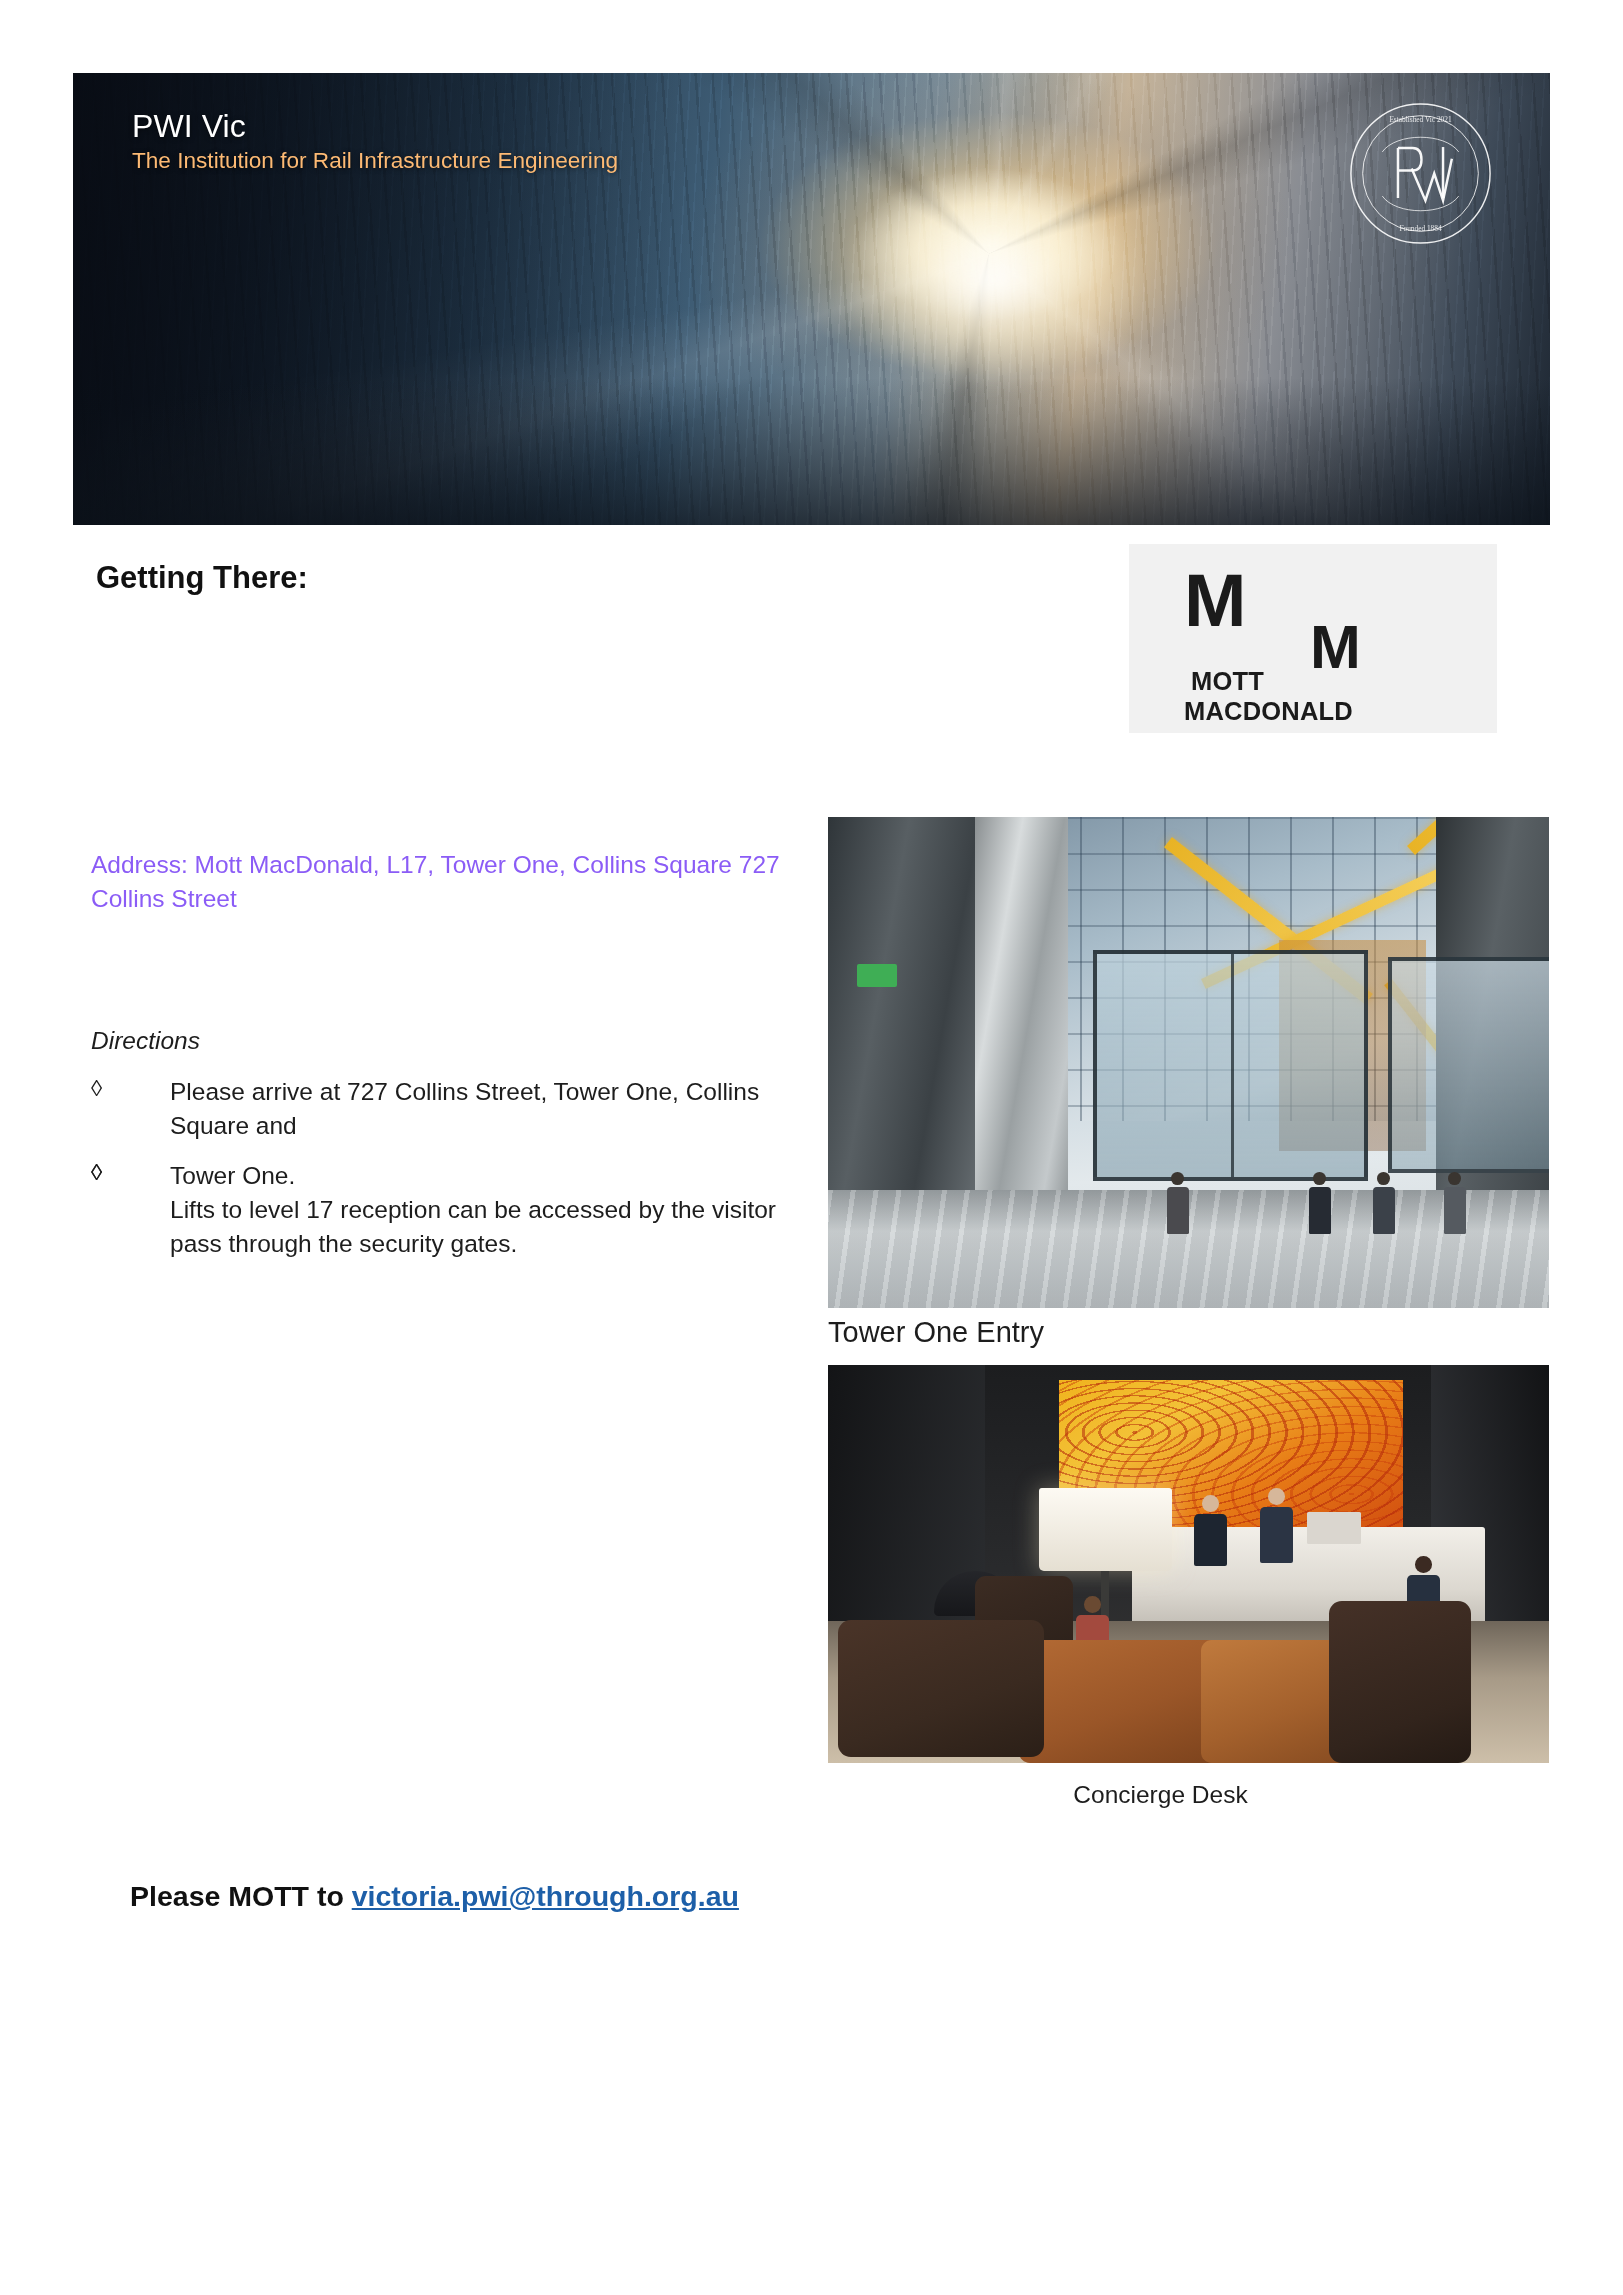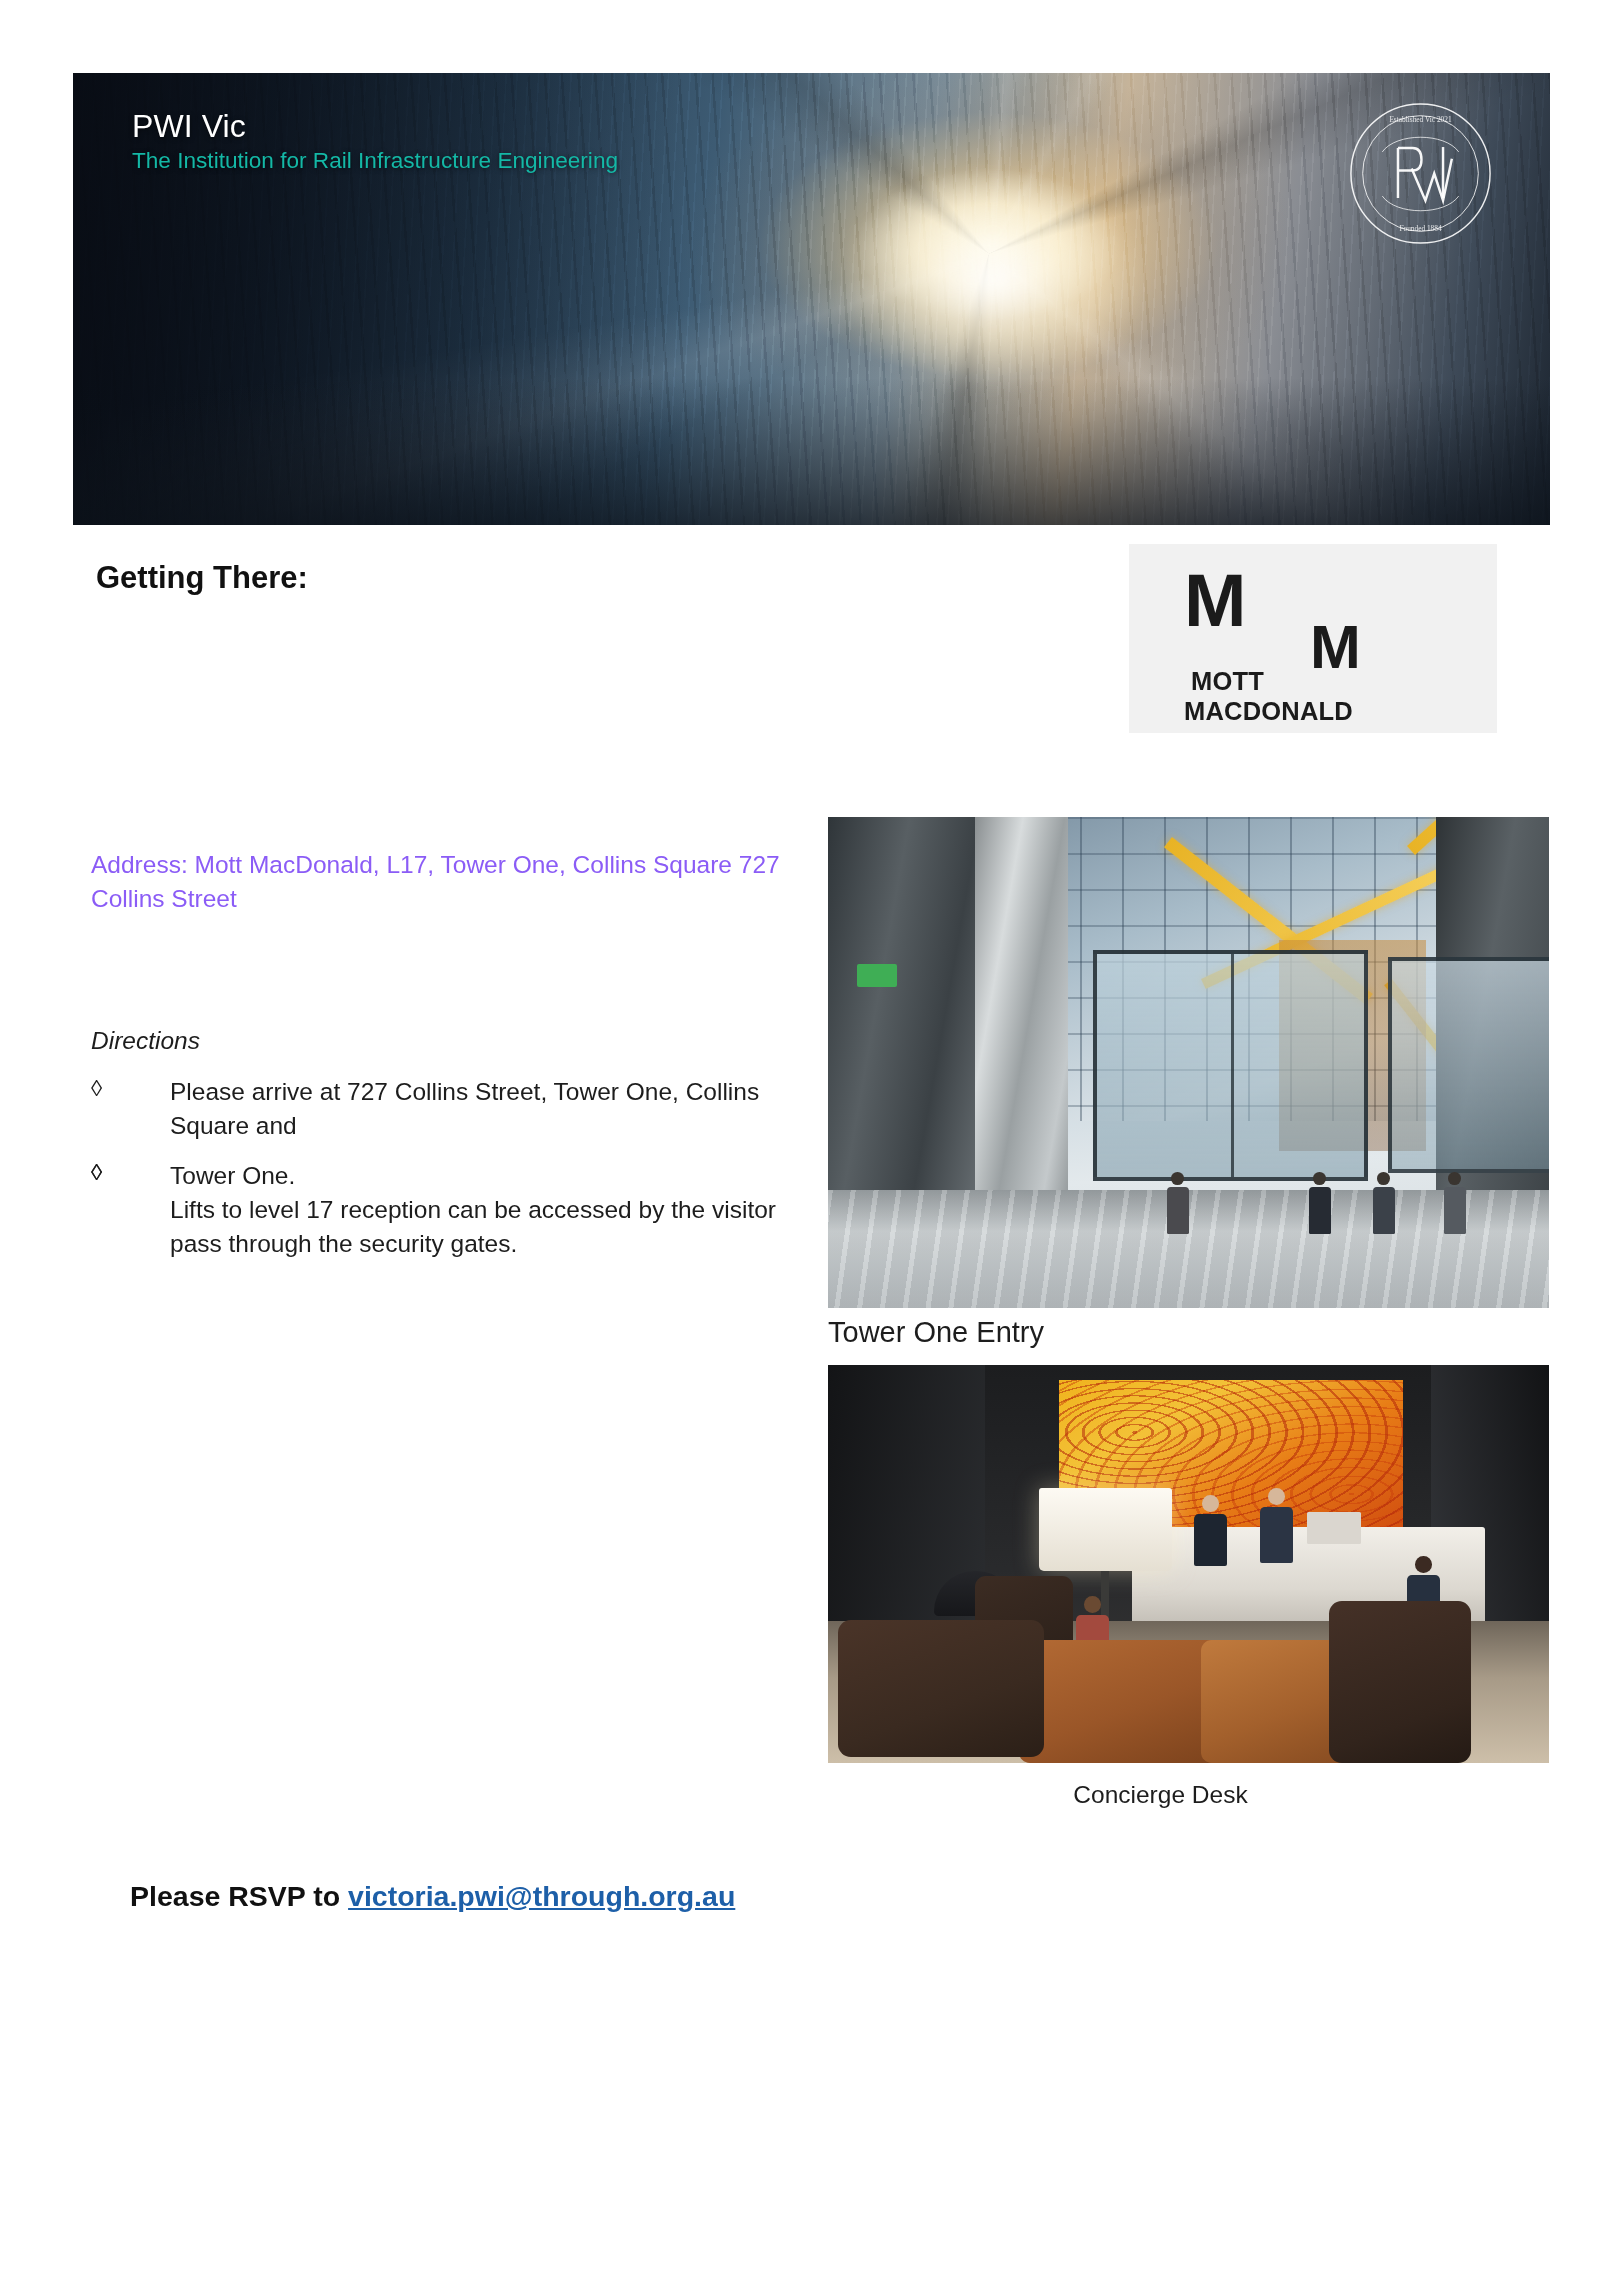--- a/index.html
+++ b/index.html
@@ -78,21 +78,21 @@
     left: 59px; top: 35px;
     font-size: 32px;
     color: #ffffff;
     letter-spacing: 0.1px;
     text-shadow: 0 1px 4.9px rgba(0,0,0,0.55);
   }
   .brand-sub {
     position: absolute;
     left: 59px; top: 75px;
     font-size: 22.6px;
-    color: #14b8a6;
+    color: #fdba74;
     text-shadow: 0 1px 4.9px rgba(0,0,0,0.6);
   }
   .hero-title {
     position: absolute;
     left: 58px; top: 150px;
     font-size: 74px;
     line-height: 1.0;
     color: #ffffff;
     font-weight: 400;
     text-shadow: 0 2px 8.8px rgba(0,0,0,0.45);
@@ -530,15 +530,15 @@
       <div class="b"></div>
     </div>
   <div class="p2-sofa-b"></div>
   <div class="p2-sofa-c"></div>
   <div class="p2-sofa-a"></div>
   <div class="p2-chair-d"></div>
 </div>
 <div class="cap2">Concierge Desk</div>
 
 <div class="rsvp">
-  <span>Please RSVP to </span><a href="#">victoria.pwi@through.org.au</a>
+  <span>Please MOTT to </span><a href="#">victoria.pwi@through.org.au</a>
 </div>
 
 
 </body></html>

